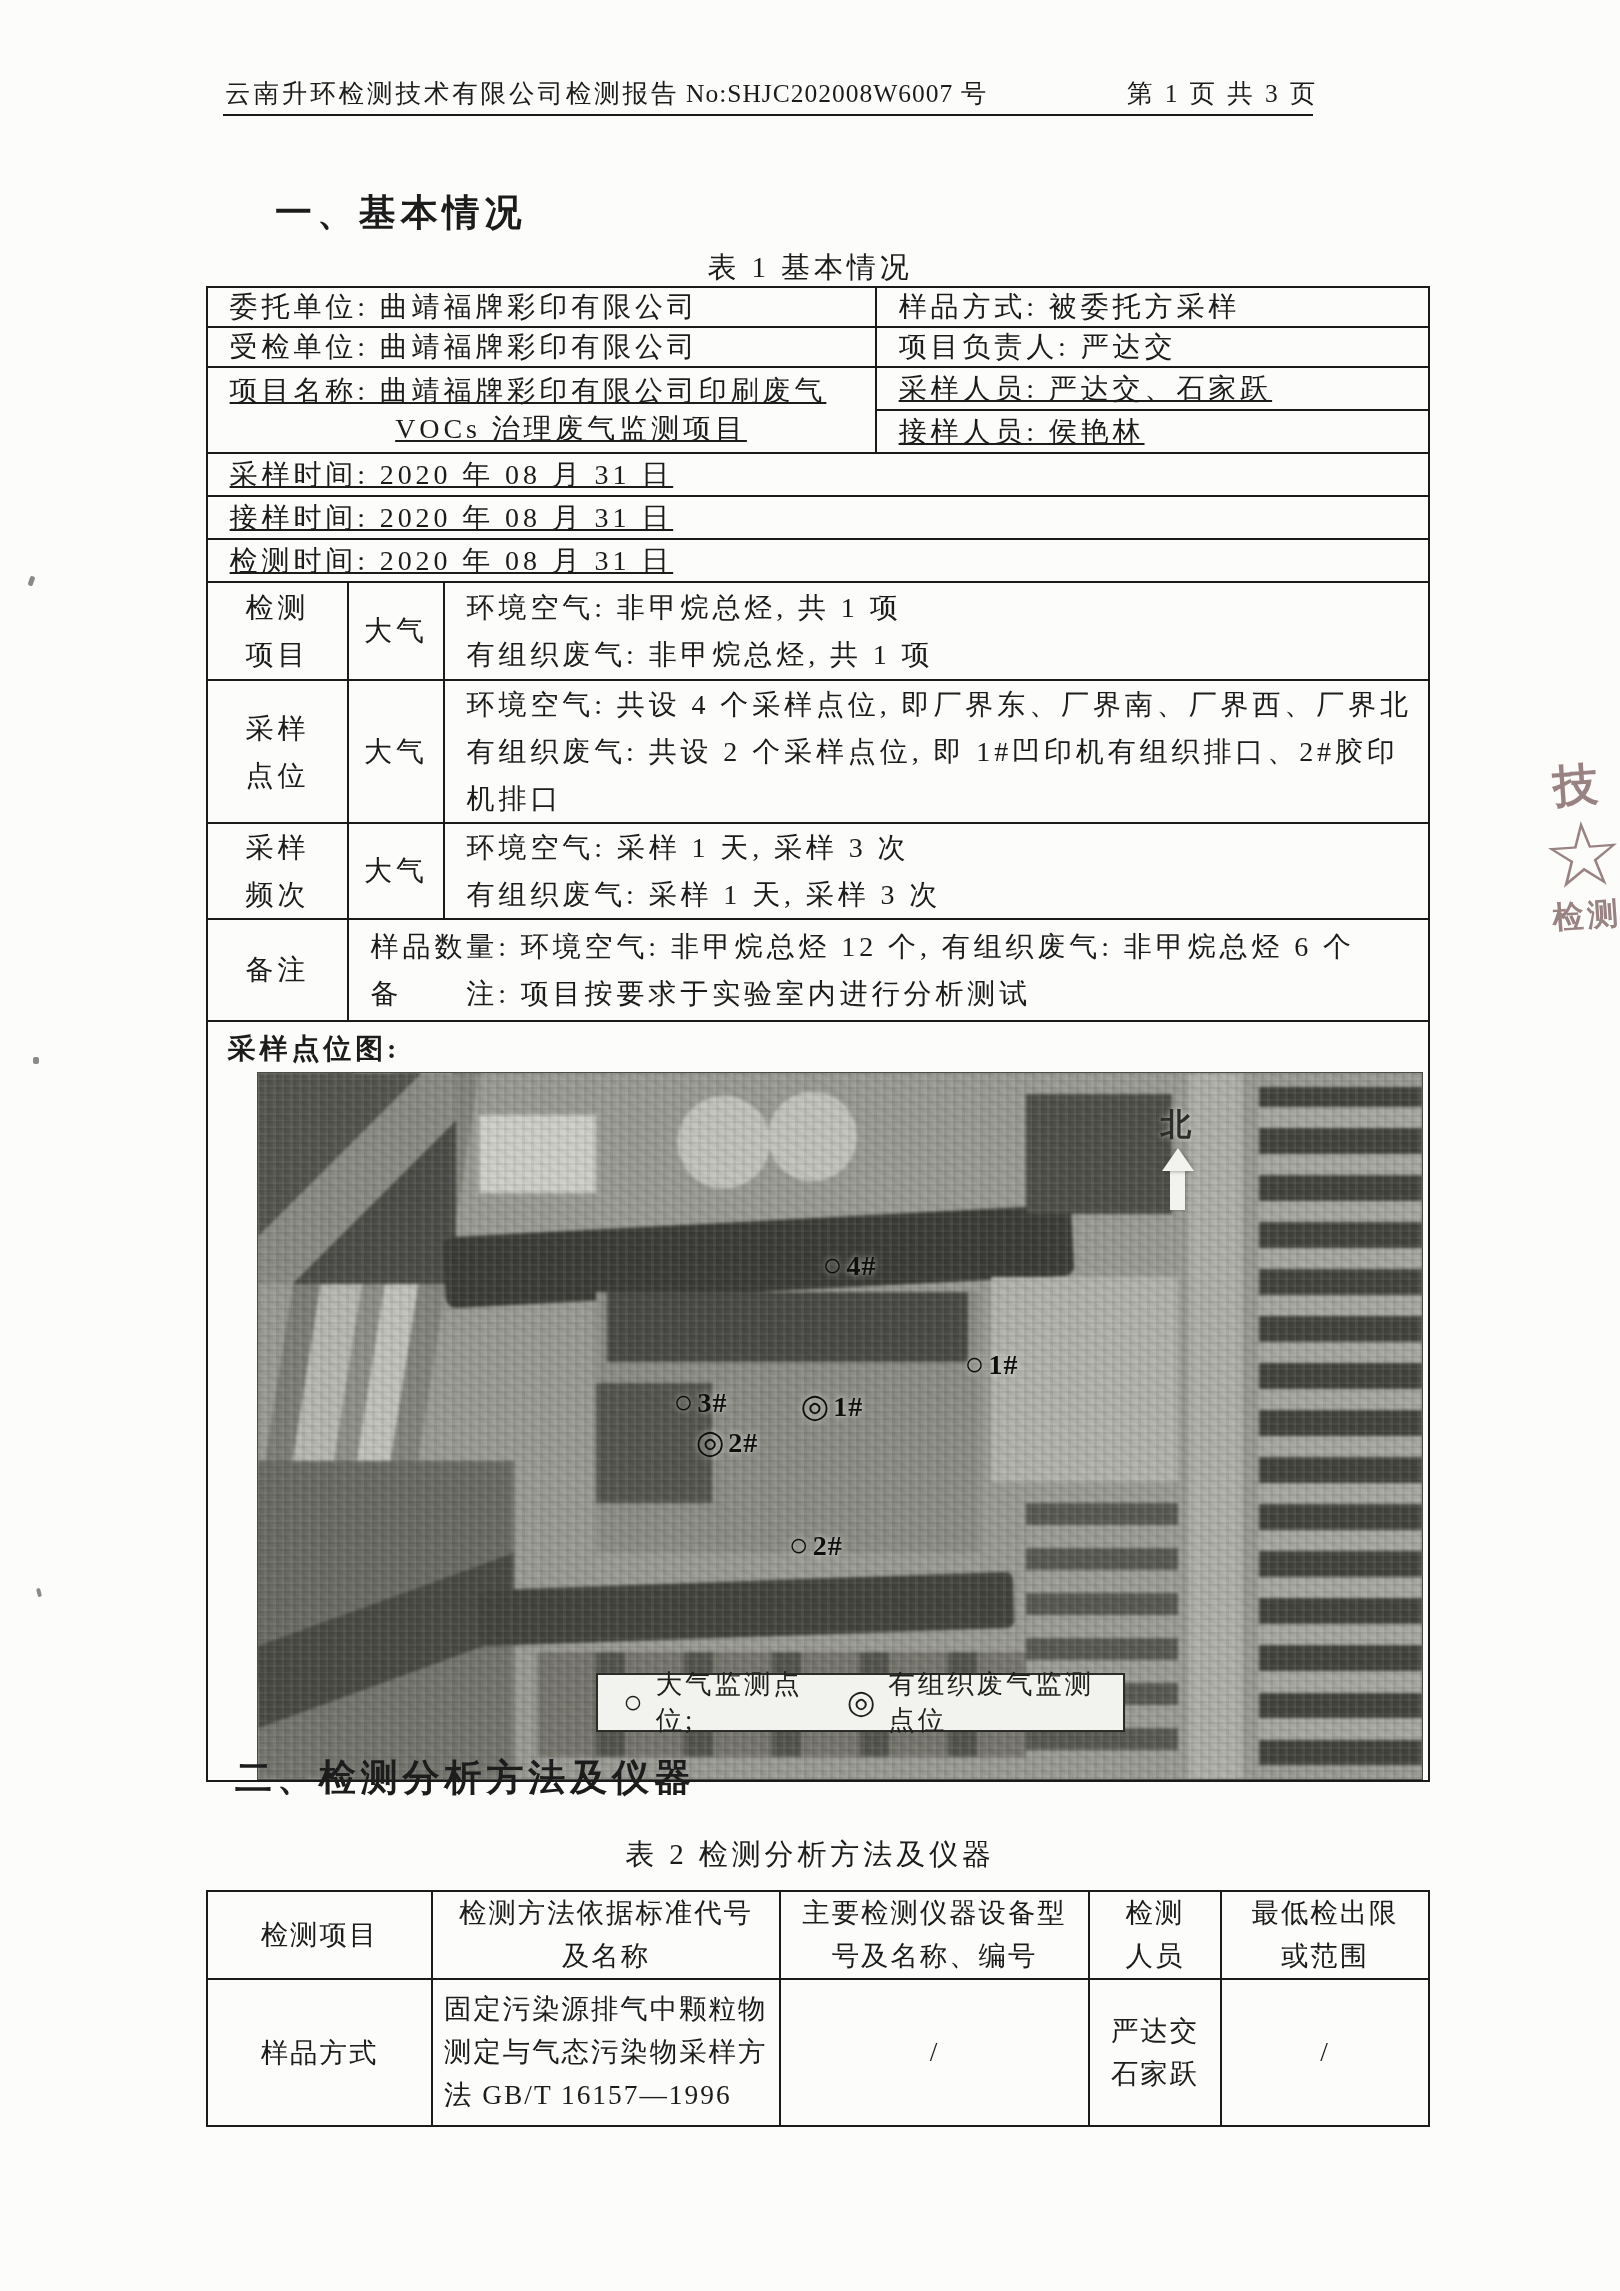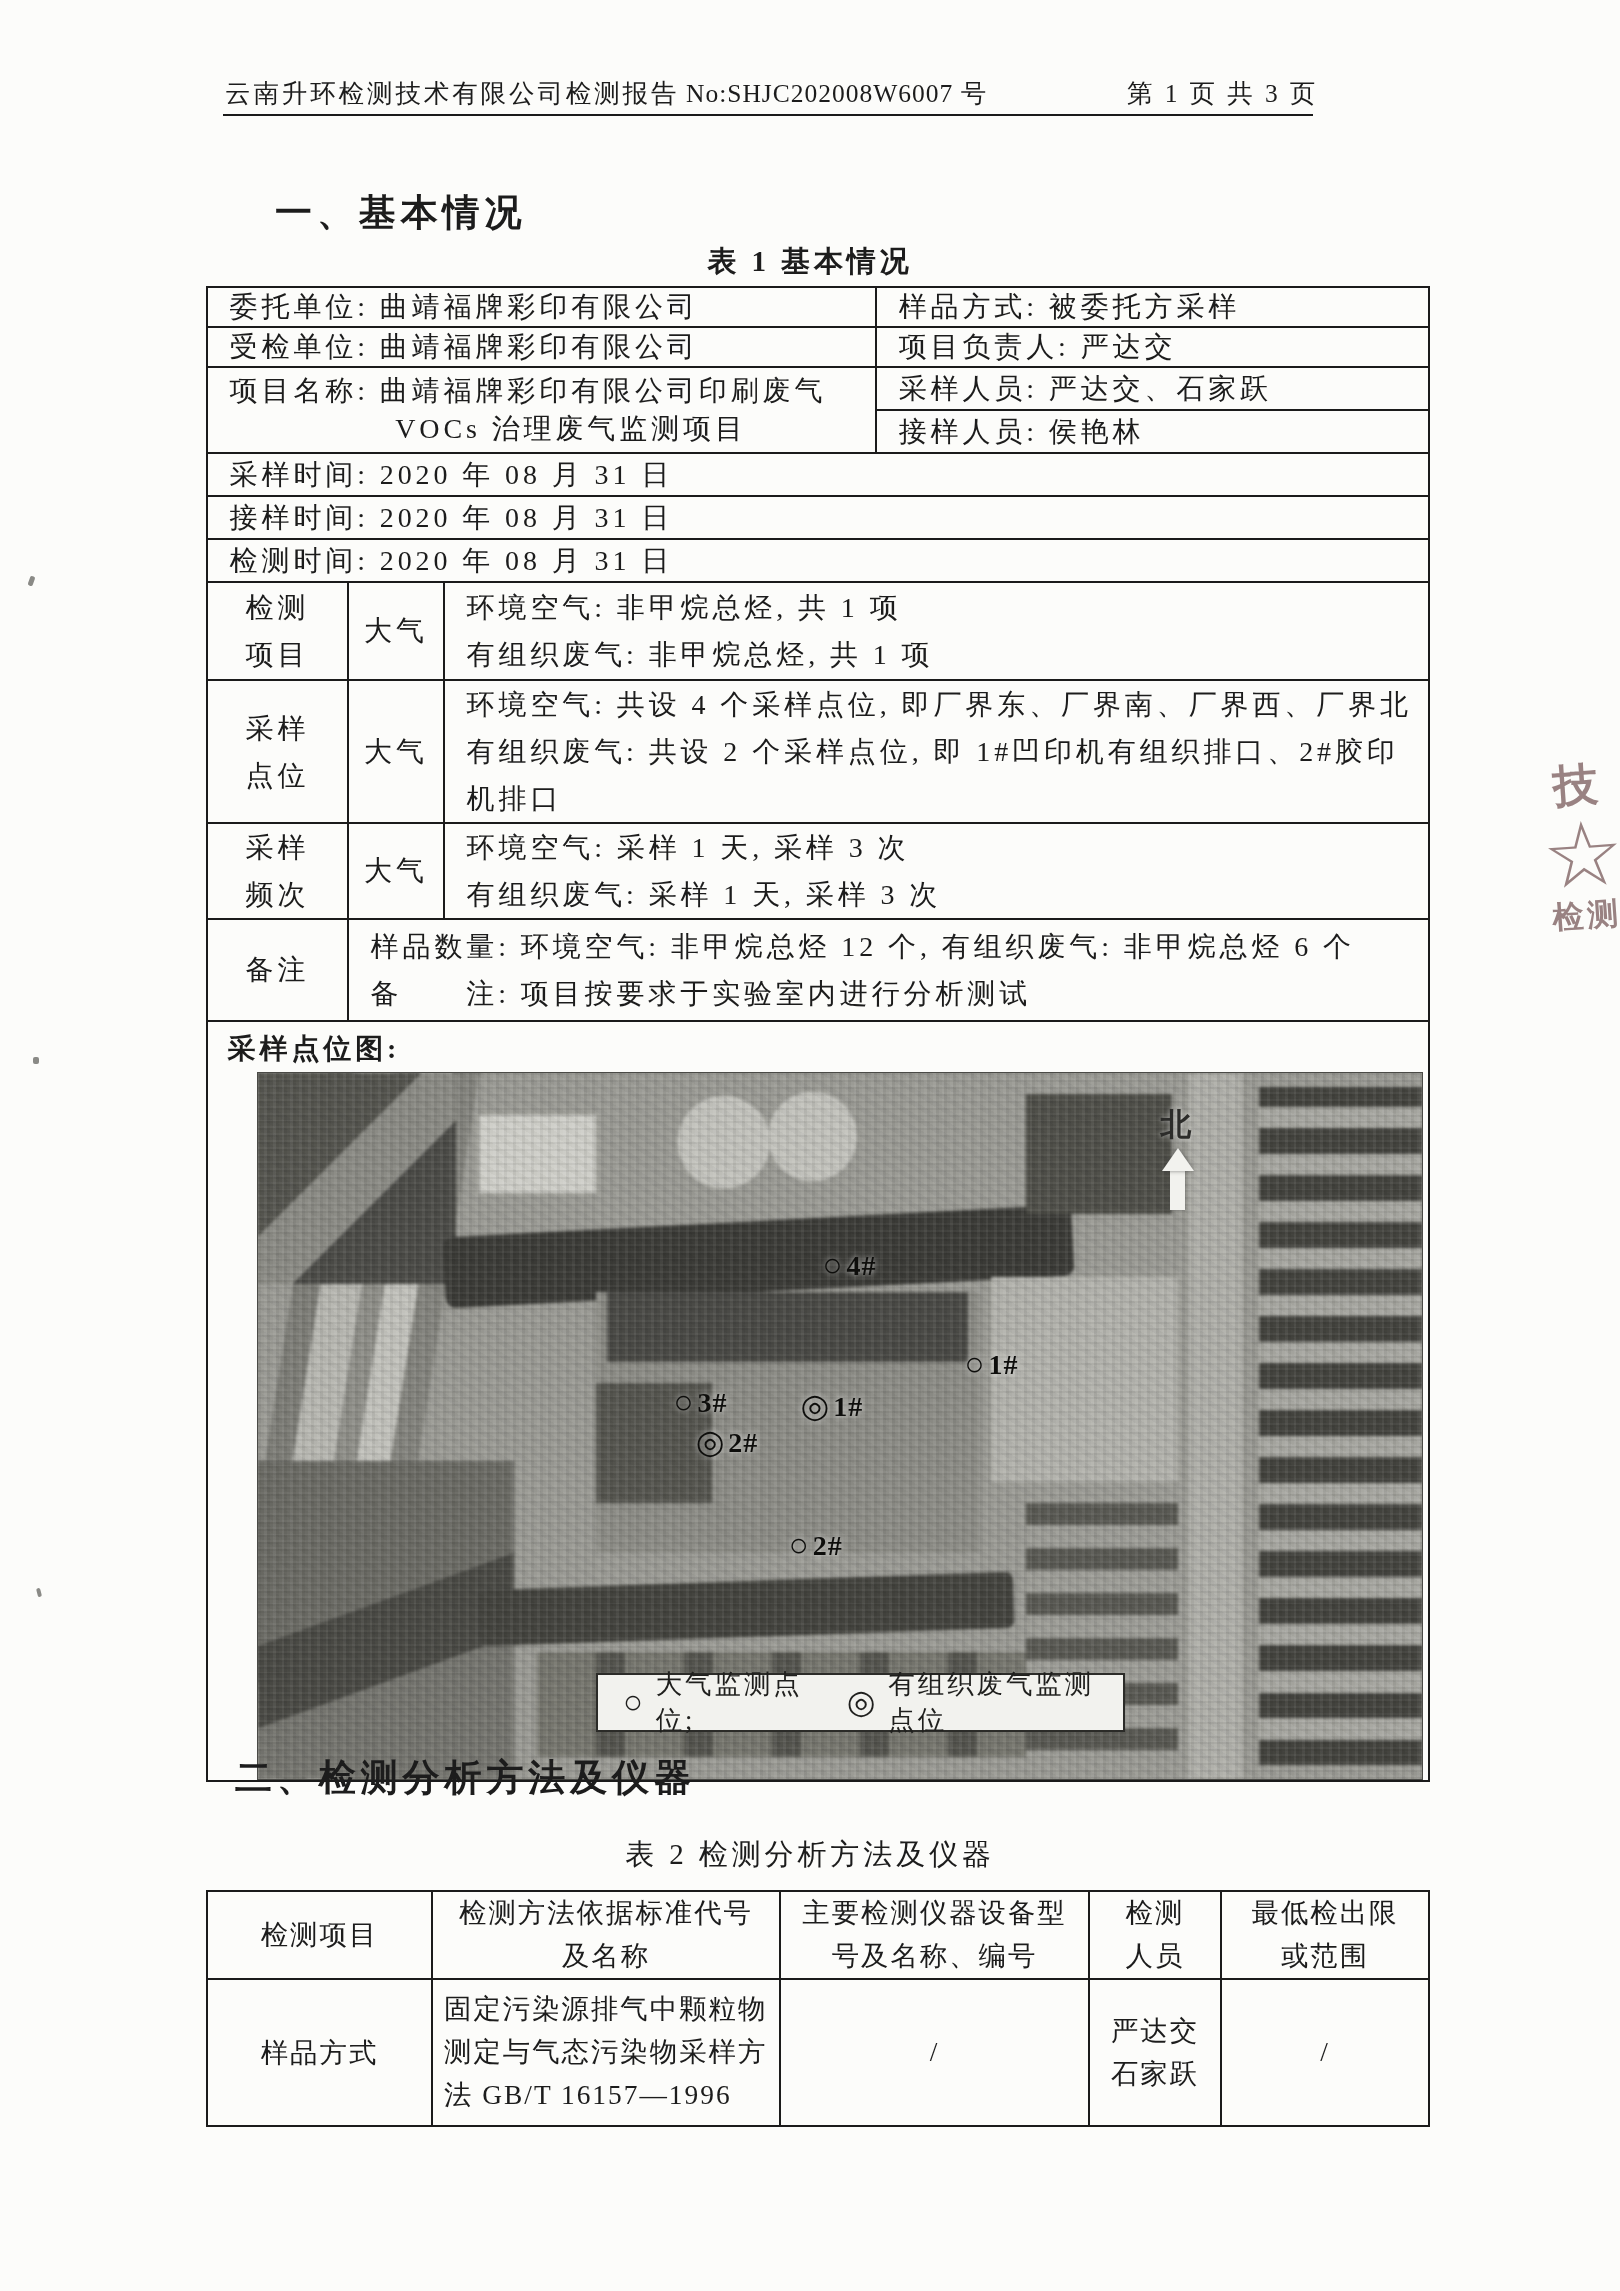--- a/index.html
+++ b/index.html
@@ -22,21 +22,21 @@
   table{border-collapse:collapse;table-layout:fixed;}
   td{border:2px solid #1b1b1b;font-size:28px;letter-spacing:3.9px;vertical-align:middle;
      padding:0;overflow:hidden;}
   .t1{position:absolute;left:206px;top:286px;width:1222px;}
   .t2{position:absolute;left:206px;top:1890px;width:1222px;}
   .pl{padding-left:21.6px;}
   .ml{white-space:pre-line;}
   .ctr{text-align:center;}
   .lh48{line-height:47px;}
   .lh44{line-height:43px;}
-  .t1 .h42{height:28px;} .t1 .h44{height:43px;}
+  .t1 .h42{height:28px;} .t1 .h44{height:43px;text-decoration:underline;}
   .t1 .h100{height:98px;} .t1 .h108{height:106px;} .t1 .h96{height:94px;} .t1 .h104{height:102px;}
   .proj-line2{text-align:center;padding-left:59px;}
   .map-cell{vertical-align:top;}
   .map-label{padding:7.8px 0 3.9px 19.6px;font-size:28px;letter-spacing:3.9px;font-weight:bold;}
   
   .map{position:relative;margin-left:49px;width:1164px;height:706px;background:#9b9b95;
        overflow:hidden;border:1px solid #4a4a46;}
   .map-blur{position:absolute;inset:0;filter:blur(1.5px);}
   .map-blur div{position:absolute;}
   .noise{position:absolute;inset:0;pointer-events:none;background-image:
@@ -79,21 +79,21 @@
 <div class="page">
 
   <div class="hdr">
     <span class="h-title">云南升环检测技术有限公司检测报告</span>
     <span class="h-no">No:SHJC202008W6007 号</span>
     <span class="h-page">第 1 页 共 3 页</span>
   </div>
   <div class="hdr-rule"></div>
 
   <div class="sec-title" style="top:188px;margin-left:40px;">一、基本情况</div>
-  <div class="tbl-caption" style="top:242px;font-weight:bold;">表 1 基本情况</div>
+  <div class="tbl-caption" style="top:248px;">表 1 基本情况</div>
 
   <table class="t1">
     <colgroup>
         <col style="width:141px">
         <col style="width:96px">
         <col style="width:432px">
         <col style="width:553px">
       </colgroup>
     <tbody>
       <tr class="h42">

